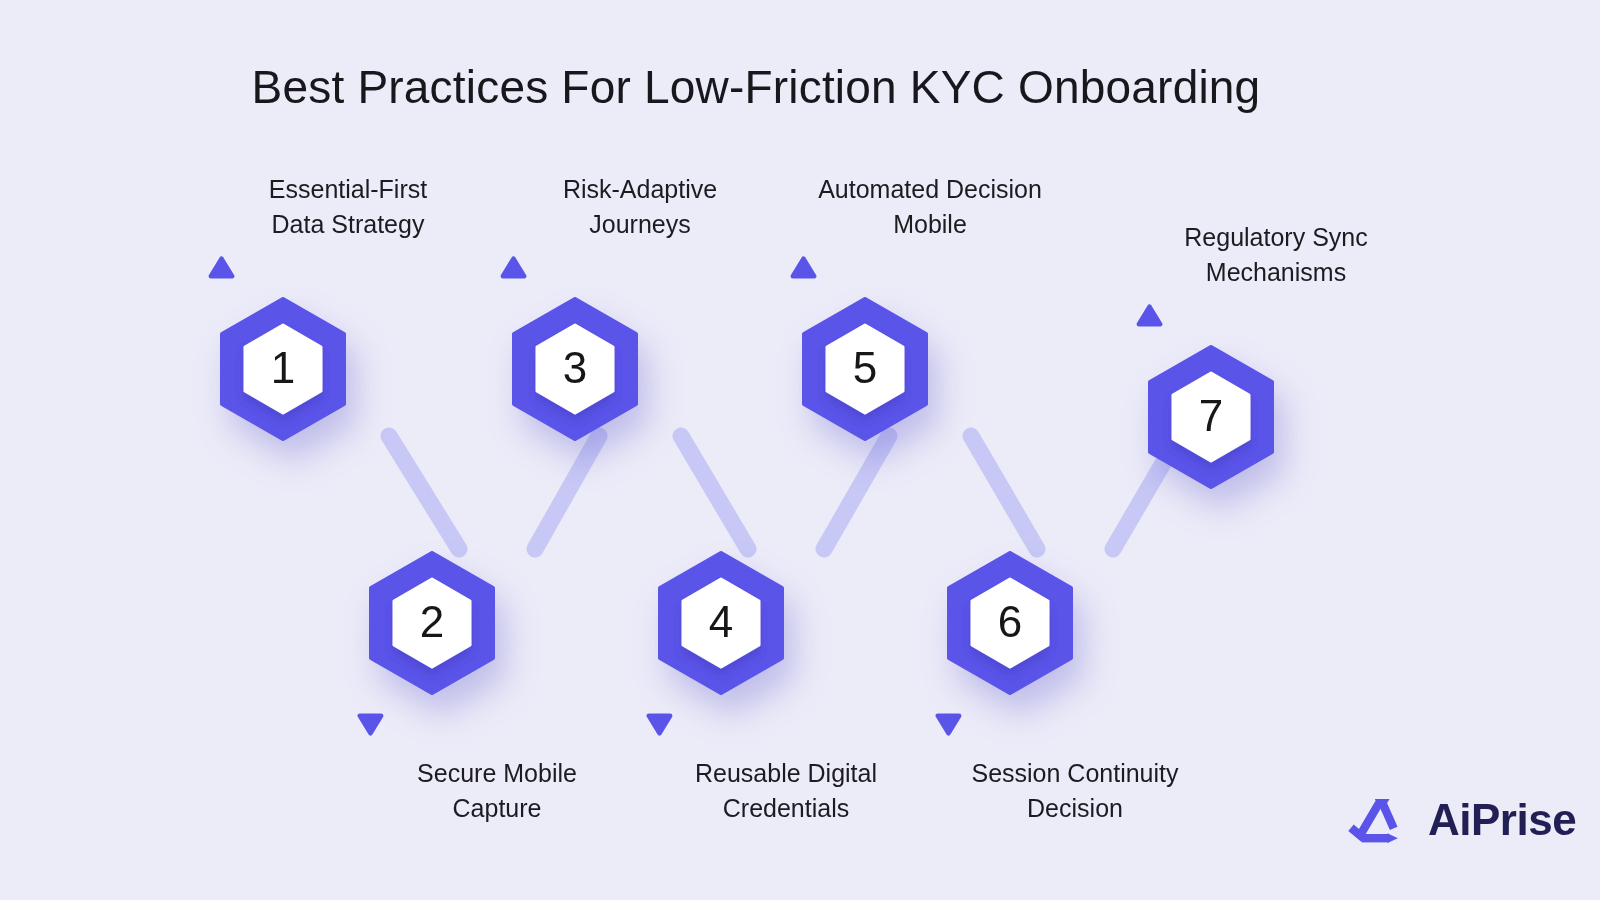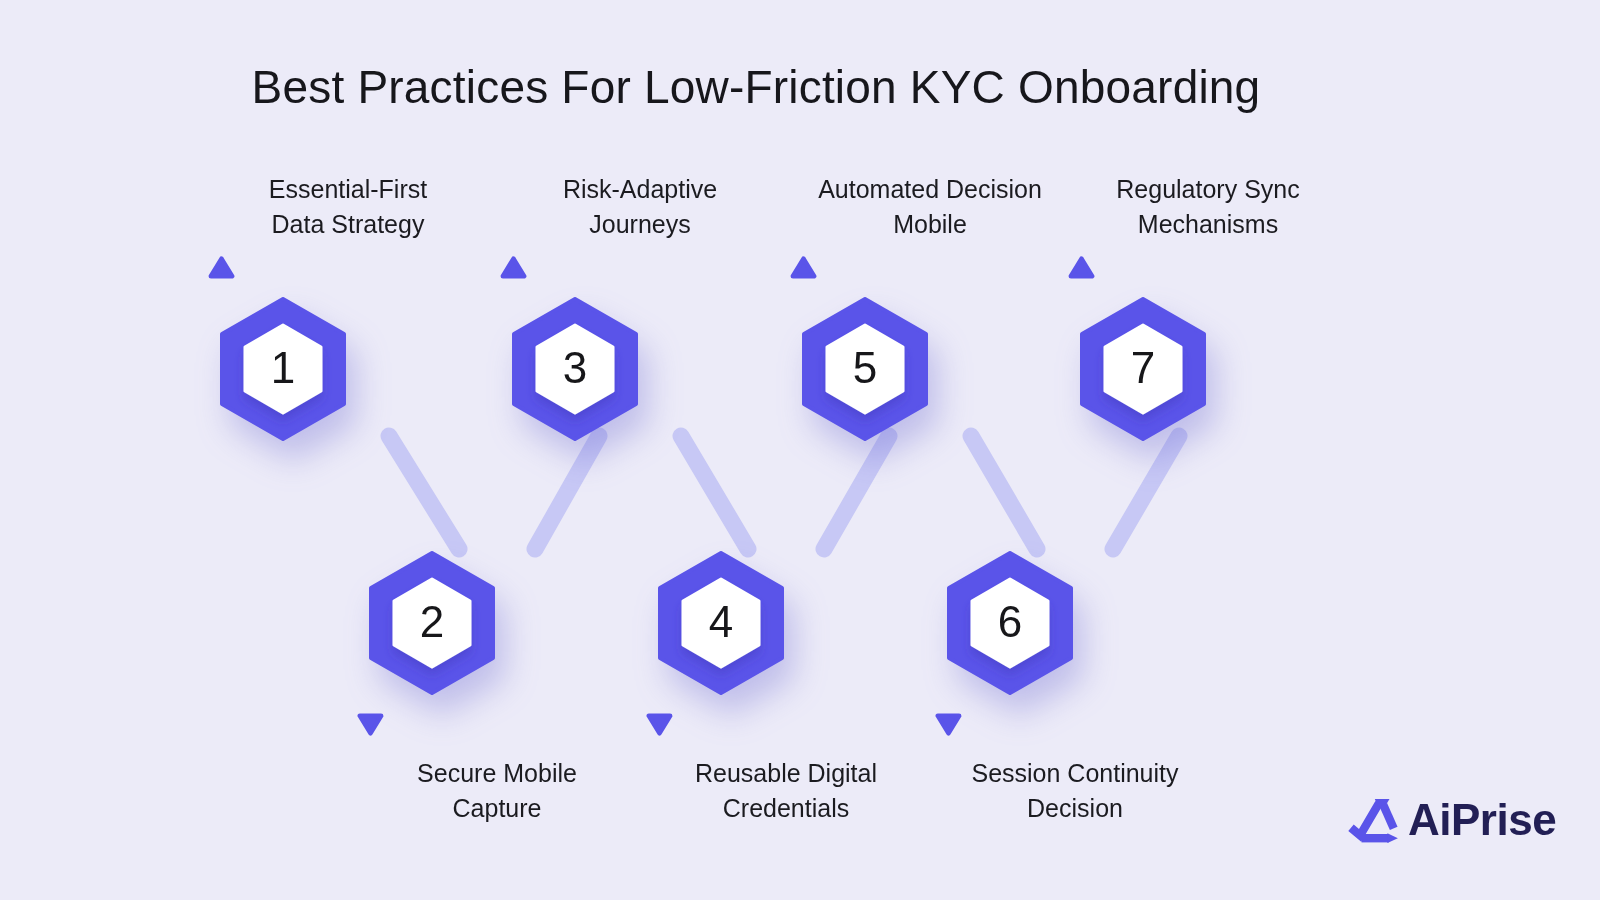--- a/index.html
+++ b/index.html
@@ -19,41 +19,41 @@
     white-space:nowrap;font-size:46px;font-weight:500;letter-spacing:.2px;color:var(--text);
   }
 
   .connectors{position:absolute;left:0;top:0;width:1600px;height:900px;z-index:1;pointer-events:none;}
   .connectors line{stroke:var(--connector);stroke-width:17;stroke-linecap:round;}
 
   .node{position:absolute;width:280px;display:flex;flex-direction:column;z-index:2;}
   .node.top{top:172px;}
   .node.bottom{top:551px;}
   .n1{left:208px;} .n2{left:357px;} .n3{left:500px;} .n4{left:646px;}
-  .n5{left:790px;} .n6{left:935px;} .n7{left:1068px;}
+  .n5{left:790px;} .n6{left:935px;} .n7{left:1136px;margin-top:48px;}
 
   .label{font-size:25px;line-height:35px;text-align:center;color:#1B1B20;}
   .node.top .label{margin-bottom:14px;}
   .node.bottom .label{margin-top:20px;}
 
   .tri{display:block;}
   .node.top .tri{margin-bottom:18px;}
   .node.bottom .tri{margin-top:16px;}
   .tri polygon{fill:var(--accent);stroke:var(--accent);stroke-width:5;stroke-linejoin:round;}
 
   .hex-wrap{position:relative;width:150px;height:146px;}
   .hex-wrap svg{display:block;filter:drop-shadow(10px 20px 16px rgba(100,95,205,0.32));}
   .hex-outer{fill:var(--accent);stroke:var(--accent);stroke-width:4;stroke-linejoin:round;}
   .hex-inner{fill:#FFFFFF;stroke:#FFFFFF;stroke-width:3;stroke-linejoin:round;}
   .num{
     position:absolute;inset:0;display:flex;align-items:center;justify-content:center;
     font-size:44px;font-weight:400;color:#17171A;padding-bottom:5px;
   }
 
-  .logo{position:absolute;left:1344px;top:794px;display:flex;align-items:center;gap:8px;z-index:3;}
+  .logo{position:absolute;left:1344px;top:794px;display:flex;align-items:center;gap:28px;z-index:3;}
   .logo-mark{display:block;}
   .logo-mark .stroke{stroke:var(--accent);stroke-width:12;fill:none;stroke-linejoin:miter;}
   .logo-mark .fillp{fill:var(--accent);}
   .logo-text{font-size:44px;font-weight:bold;color:var(--logo-navy);letter-spacing:-0.5px;}
 </style>
 </head>
 <body>
 
 <svg width="0" height="0" style="position:absolute">
   <defs>

